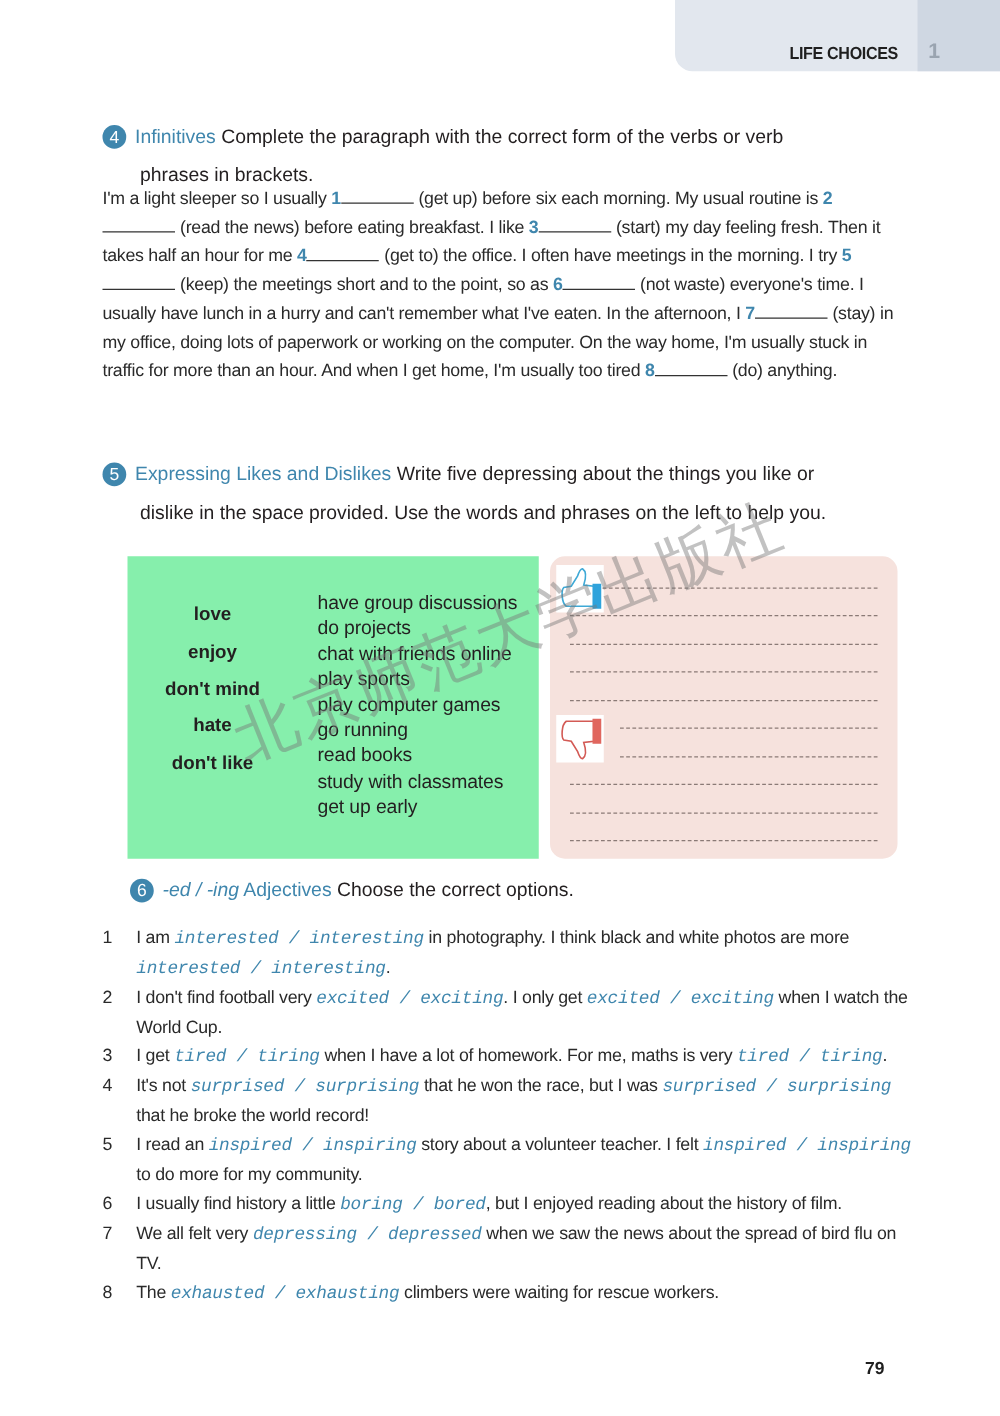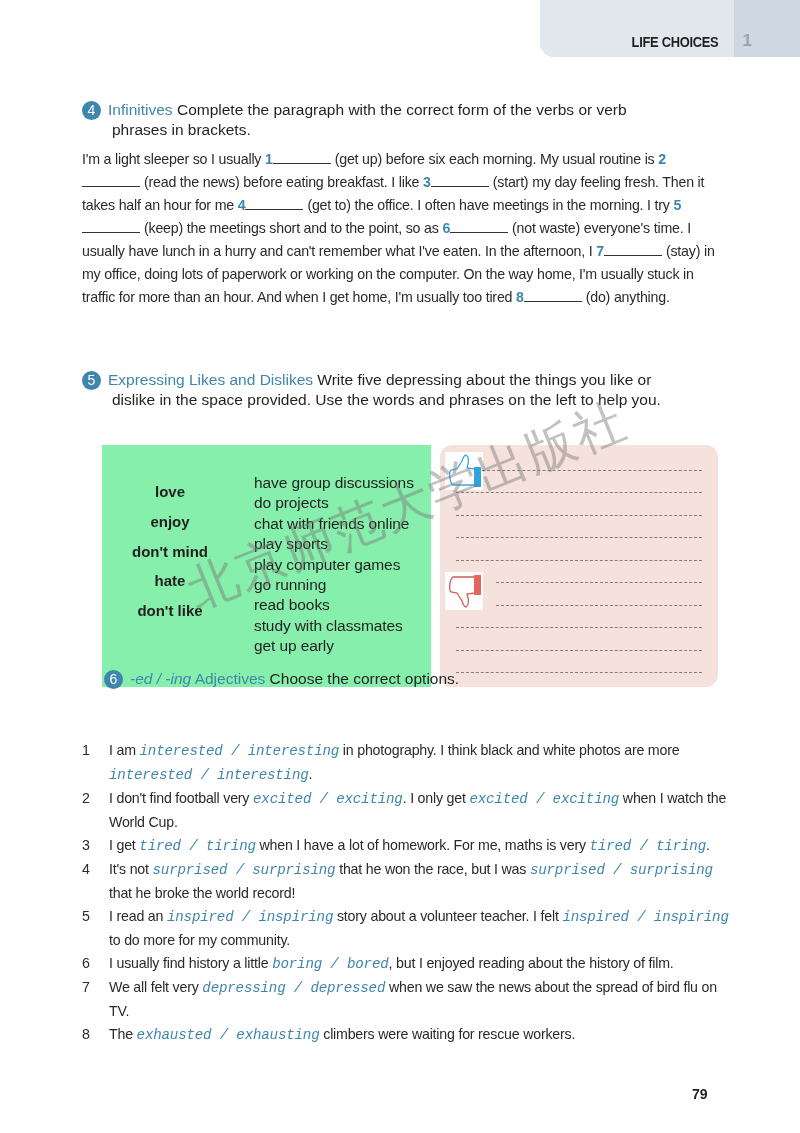--- a/index.html
+++ b/index.html
@@ -22,21 +22,21 @@
   .header-unit {
     position: absolute; right: 48px; top: 31px; font-size: 17px; color: #9aa4b0; font-weight: bold;
   }
 
   .ex-head { position: absolute; left: 82px; font-weight: normal; font-size: 15.5px; line-height: 20px; color: #231f20; }
   .ex-num {
     display: inline-block; width: 19px; height: 19px; border-radius: 50%; background: #3f86ad;
     color: #fff; font-size: 14px; line-height: 19px; text-align: center; margin-right: 7px; vertical-align: 0px;
   }
   .ex-head .topic { color: #3f86ad; }
-  .ex-head .cont { display: block; padding-left: 30px; }
+  .ex-head .cont { display: block; padding-left: 30px; margin-top: 11px; }
   .ex-head .it { font-style: italic; }
 
   .para {
     position: absolute; left: 82px; top: 148px; width: 640px;
     font-size: 14.2px; line-height: 23px; color: #2a2a2a; letter-spacing: -0.2px;
   }
   .para .gap-num { color: #3f86ad; font-weight: bold; }
   .para .gap { display: inline-block; width: 58px; border-bottom: 1px solid #333; height: 12px; margin-right: 4px; }
 
   .box-left {
@@ -130,21 +130,21 @@
   </div>
   <div class="line" style="left:56px;top:137px;"></div>
   <div class="line" style="left:56px;top:160px;"></div>
   <div class="line" style="left:16px;top:182px;"></div>
   <div class="line" style="left:16px;top:205px;"></div>
   <div class="line" style="left:16px;top:227px;"></div>
 </div>
 
 <div class="watermark">北京师范大学出版社</div>
 
-<div class="ex-head" style="top:669px;padding-left:22px;">
+<div class="ex-head" style="top:703px;padding-left:22px;">
   <span class="ex-num">6</span><span class="topic it">-ed / -ing</span>
   <span class="topic">Adjectives</span>
   <span>Choose the correct options.</span>
 </div>
 <ul class="items" id="items6">
     <li><span class="n">1</span>I am <span class="opt">interested / interesting</span> in photography. I think black and white photos are more <span class="opt">interested / interesting</span>.</li>
     <li><span class="n">2</span>I don't find football very <span class="opt">excited / exciting</span>. I only get <span class="opt">excited / exciting</span> when I watch the World Cup.</li>
     <li><span class="n">3</span>I get <span class="opt">tired / tiring</span> when I have a lot of homework. For me, maths is very <span class="opt">tired / tiring</span>.</li>
     <li><span class="n">4</span>It's not <span class="opt">surprised / surprising</span> that he won the race, but I was <span class="opt">surprised / surprising</span> that he broke the world record!</li>
     <li><span class="n">5</span>I read an <span class="opt">inspired / inspiring</span> story about a volunteer teacher. I felt <span class="opt">inspired / inspiring</span> to do more for my community.</li>

